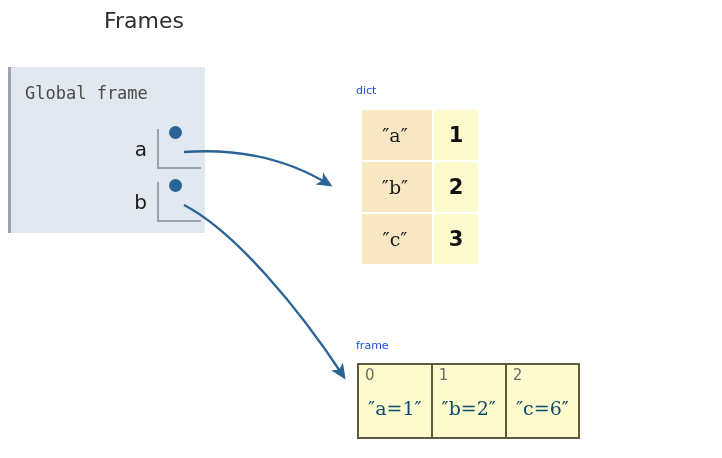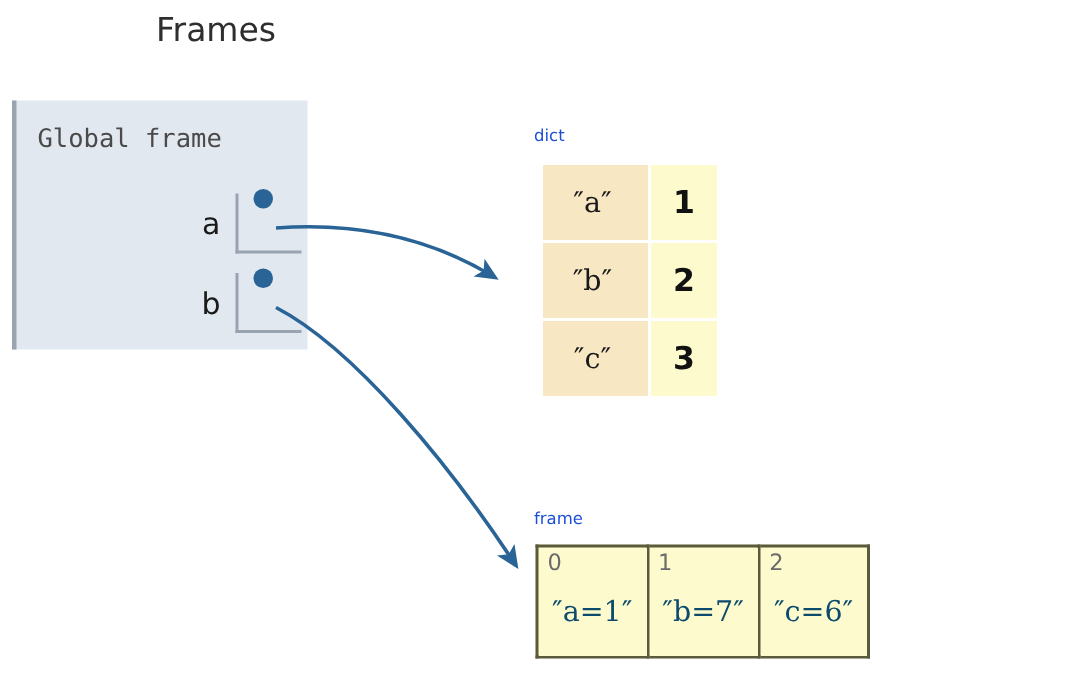--- a/index.html
+++ b/index.html
@@ -225,21 +225,21 @@
 
   <table id="list-table">
     <tbody>
       <tr>
         <td>
           <span class="idx">0</span>
           <span class="lval">″a=1″</span>
         </td>
         <td>
           <span class="idx">1</span>
-          <span class="lval">″b=7″</span>
+          <span class="lval">″b=2″</span>
         </td>
         <td>
           <span class="idx">2</span>
           <span class="lval">″c=6″</span>
         </td>
       </tr>
     </tbody>
   </table>
 
   <svg id="arrows" viewBox="0 0 722 458">

